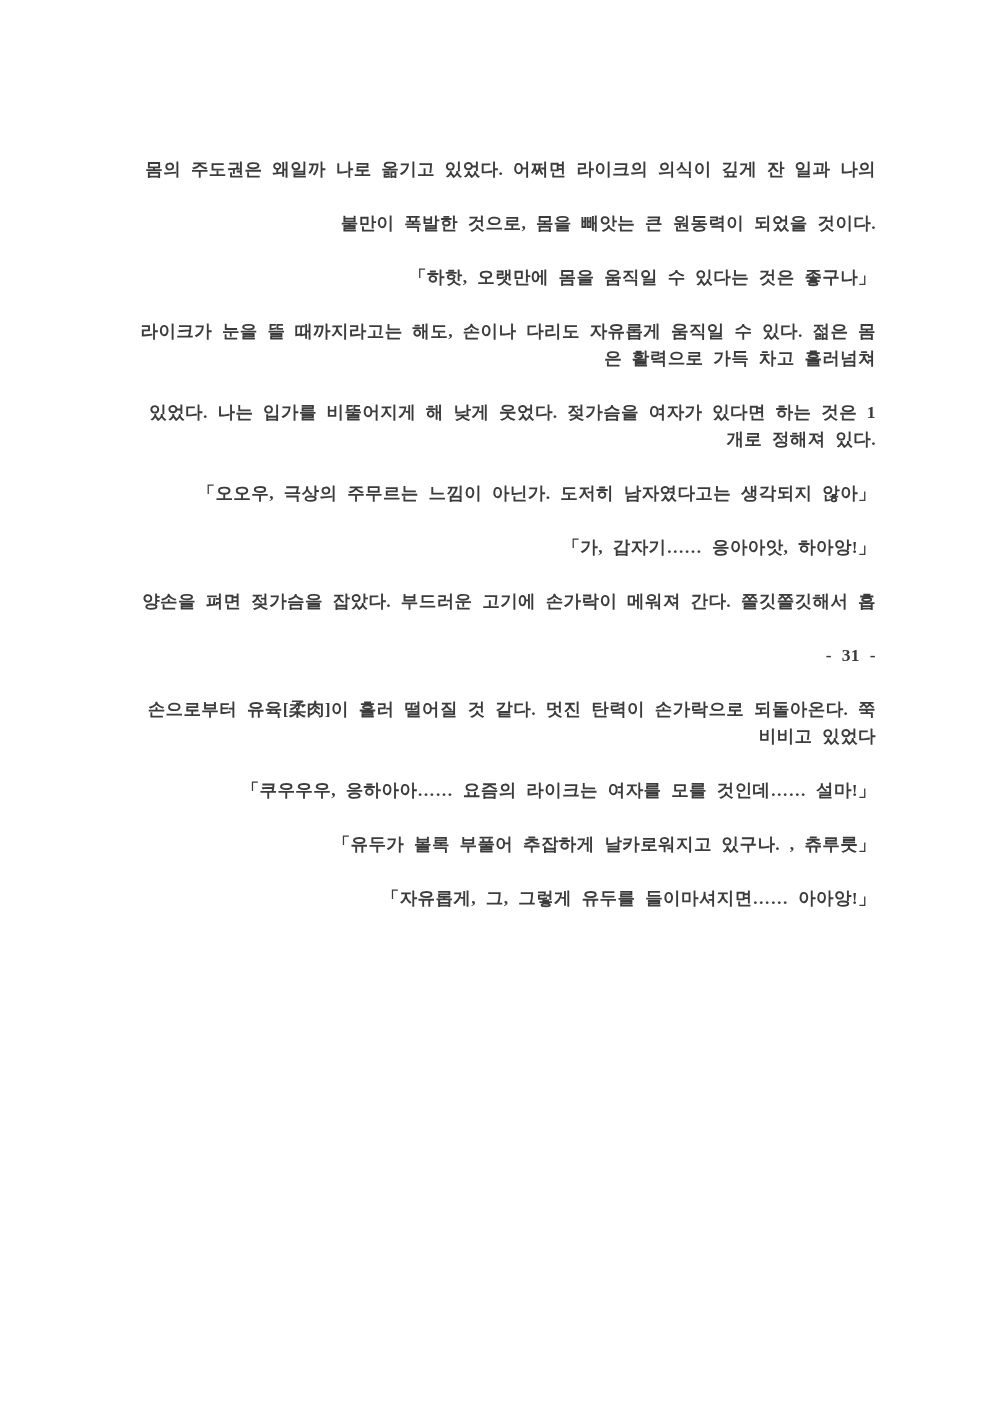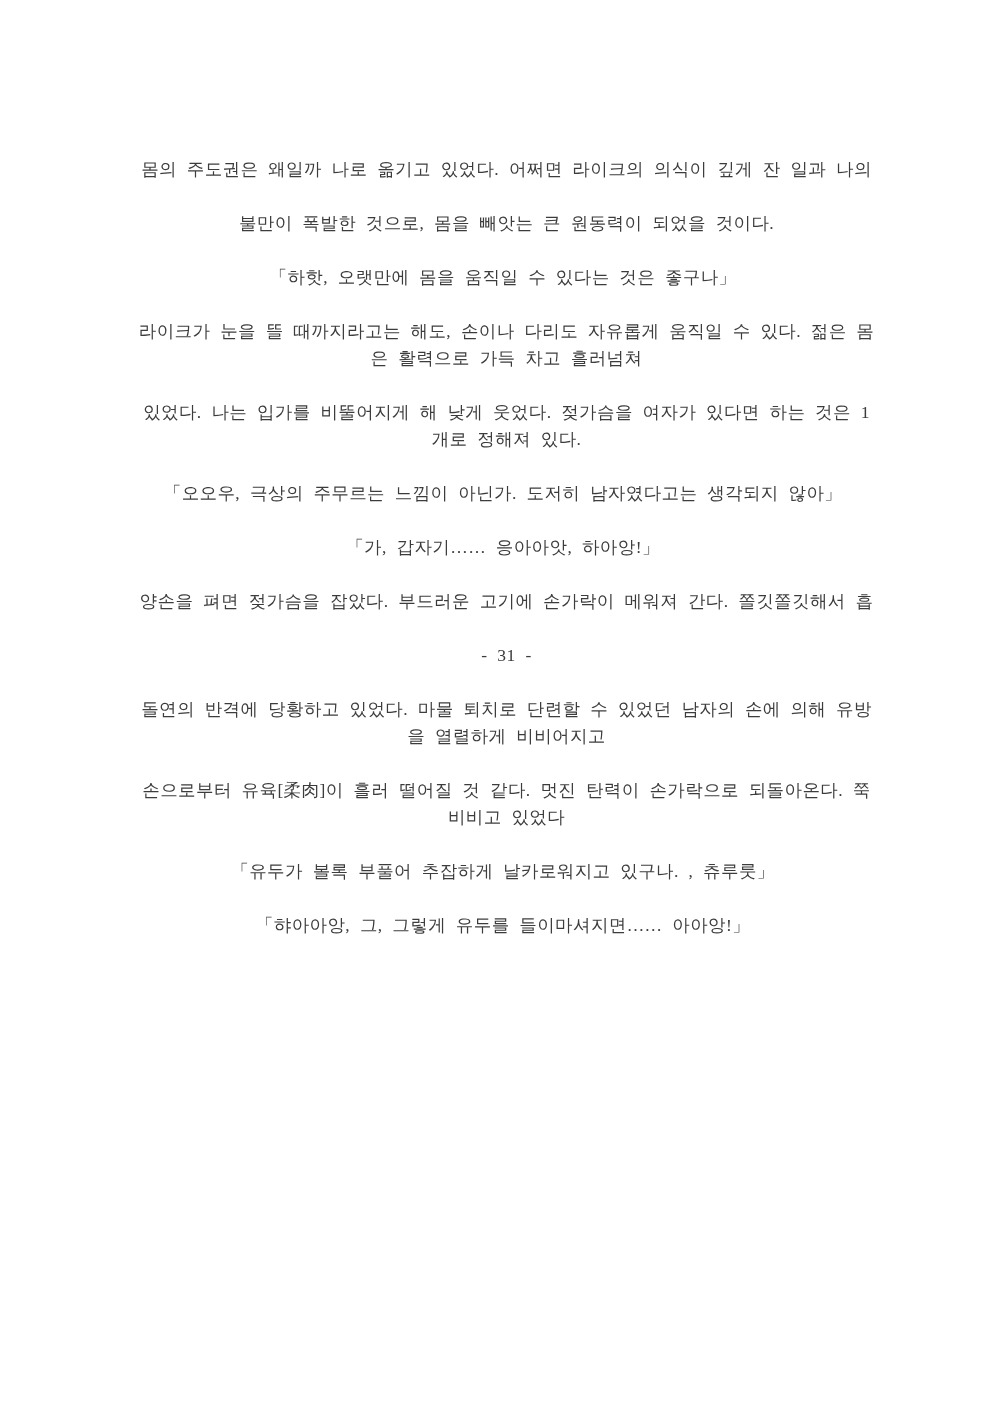--- a/index.html
+++ b/index.html
@@ -20,22 +20,23 @@
     height: 1403px;
     padding: 156px 116px 40px 137px;
     background: #ffffff;
   }
   .para {
     margin: 0 0 27px 0;
     font-size: 17.5px;
     line-height: 27px;
     letter-spacing: 0.4px;
     word-spacing: 5px;
-    text-align: center;
+    text-align: right;
     white-space: normal;
+    font-weight: bold;
   }
   .dialog {
     text-indent: -7px; 
     margin-top: 16px;
   }
   .page-number {
     margin: 0 0 27px 0;
   }
 </style>
 </head>
@@ -44,17 +45,17 @@
 <div class="page">
   <p class="para">몸의 주도권은 왜일까 나로 옮기고 있었다. 어쩌면 라이크의 의식이 깊게 잔 일과 나의</p>
   <p class="para">불만이 폭발한 것으로, 몸을 빼앗는 큰 원동력이 되었을 것이다.</p>
   <p class="para dialog">「하핫, 오랫만에 몸을 움직일 수 있다는 것은 좋구나」</p>
   <p class="para">라이크가 눈을 뜰 때까지라고는 해도, 손이나 다리도 자유롭게 움직일 수 있다. 젊은 몸은 활력으로 가득 차고 흘러넘쳐</p>
   <p class="para">있었다. 나는 입가를 비뚤어지게 해 낮게 웃었다. 젖가슴을 여자가 있다면 하는 것은 1개로 정해져 있다.</p>
   <p class="para dialog">「오오우, 극상의 주무르는 느낌이 아닌가. 도저히 남자였다고는 생각되지 않아」</p>
   <p class="para dialog">「가, 갑자기…… 응아아앗, 하아앙!」</p>
   <p class="para">양손을 펴면 젖가슴을 잡았다. 부드러운 고기에 손가락이 메워져 간다. 쫄깃쫄깃해서 흡</p>
   <p class="para page-number">- 31 -</p>
-  <p class="para">돌연의 반격에 당황하고 있었다. 마물 퇴치로 단련할 수 있었던 남자의 손에 의해 유방을 열렬하게 비비어지고</p>
   <p class="para">손으로부터 유육[柔肉]이 흘러 떨어질 것 같다. 멋진 탄력이 손가락으로 되돌아온다. 쭉 비비고 있었다</p>
+  <p class="para dialog">「쿠우우우, 응하아아…… 요즘의 라이크는 여자를 모를 것인데…… 설마!」</p>
   <p class="para dialog">「유두가 볼록 부풀어 추잡하게 날카로워지고 있구나. , 츄루룻」</p>
-  <p class="para dialog">「햐아아앙, 그, 그렇게 유두를 들이마셔지면…… 아아앙!」</p>
+  <p class="para dialog">「자유롭게, 그, 그렇게 유두를 들이마셔지면…… 아아앙!」</p>
 </div>
 
 </body></html>

